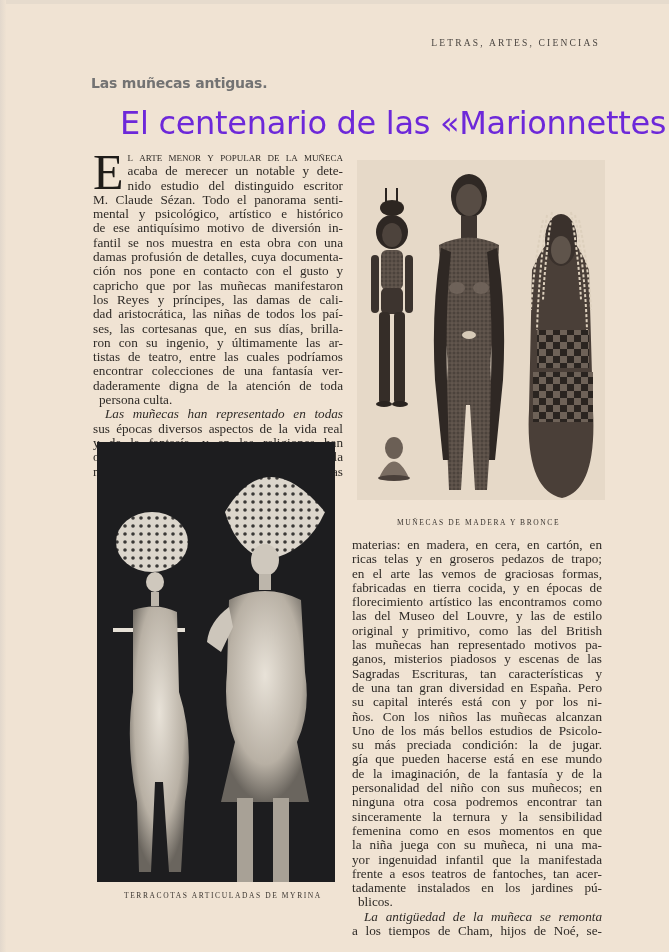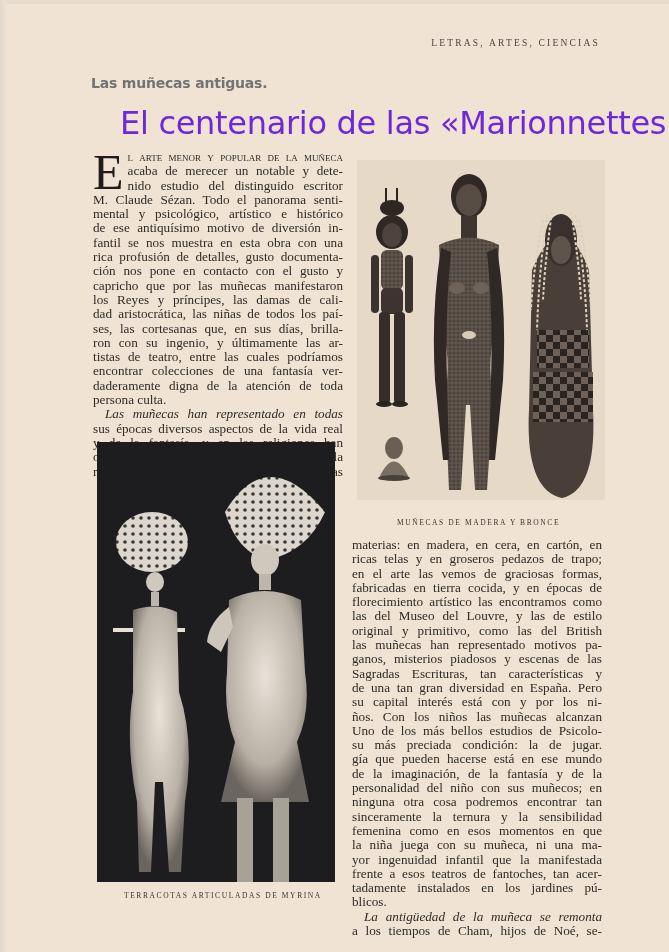--- a/index.html
+++ b/index.html
@@ -34,21 +34,21 @@
   }
   .col {
     position: absolute;
     font-family: "Liberation Serif", serif; font-size: 13.2px; line-height: 14.3px;
     color: #2e2a26; text-align: justify;
   }
   .col p { margin: 0; }
   .col-left { left: 93px; top: 150px; width: 250px; }
   .col-right { left: 352px; top: 538px; width: 250px; }
   .line { display: block; white-space: nowrap; text-align-last: justify; text-align: justify; }
-  .line.last { text-align-last: left; }
+  .line.last { text-align-last: left; margin-left: 6px; }
   .indent { padding-left: 12px; font-style: italic; }
   .dropcap {
     float: left; font-family: "Liberation Serif", serif; font-size: 50px;
     line-height: 40px; height: 40px; margin: 2px 4px 0 0; color: #1f1c19;
   }
   .sc { font-variant: small-caps; }
 
   .photo {
     position: absolute; overflow: hidden;
   }
@@ -87,21 +87,21 @@
 <div class="col col-left">
   <p>
     <span class="dropcap">E</span>
     <span class="line sc">l arte menor y popular de la muñeca</span>
     <span class="line">acaba de merecer un notable y dete-</span>
     <span class="line">nido estudio del distinguido escritor</span>
     <span class="line" style="clear:left">M. Claude Sézan. Todo el panorama senti-</span>
     <span class="line">mental y psicológico, artístico e histórico</span>
     <span class="line">de ese antiquísimo motivo de diversión in-</span>
     <span class="line">fantil se nos muestra en esta obra con una</span>
-    <span class="line">rica profusión de detalles, gusto documenta-</span>
+    <span class="line">damas profusión de detalles, cuya documenta-</span>
     <span class="line">ción nos pone en contacto con el gusto y</span>
     <span class="line">capricho que por las muñecas manifestaron</span>
     <span class="line">los Reyes y príncipes, las damas de cali-</span>
     <span class="line">dad aristocrática, las niñas de todos los paí-</span>
     <span class="line">ses, las cortesanas que, en sus días, brilla-</span>
     <span class="line">ron con su ingenio, y últimamente las ar-</span>
     <span class="line">tistas de teatro, entre las cuales podríamos</span>
     <span class="line">encontrar colecciones de una fantasía ver-</span>
     <span class="line">daderamente digna de la atención de toda</span>
     <span class="line last">persona culta.</span>

